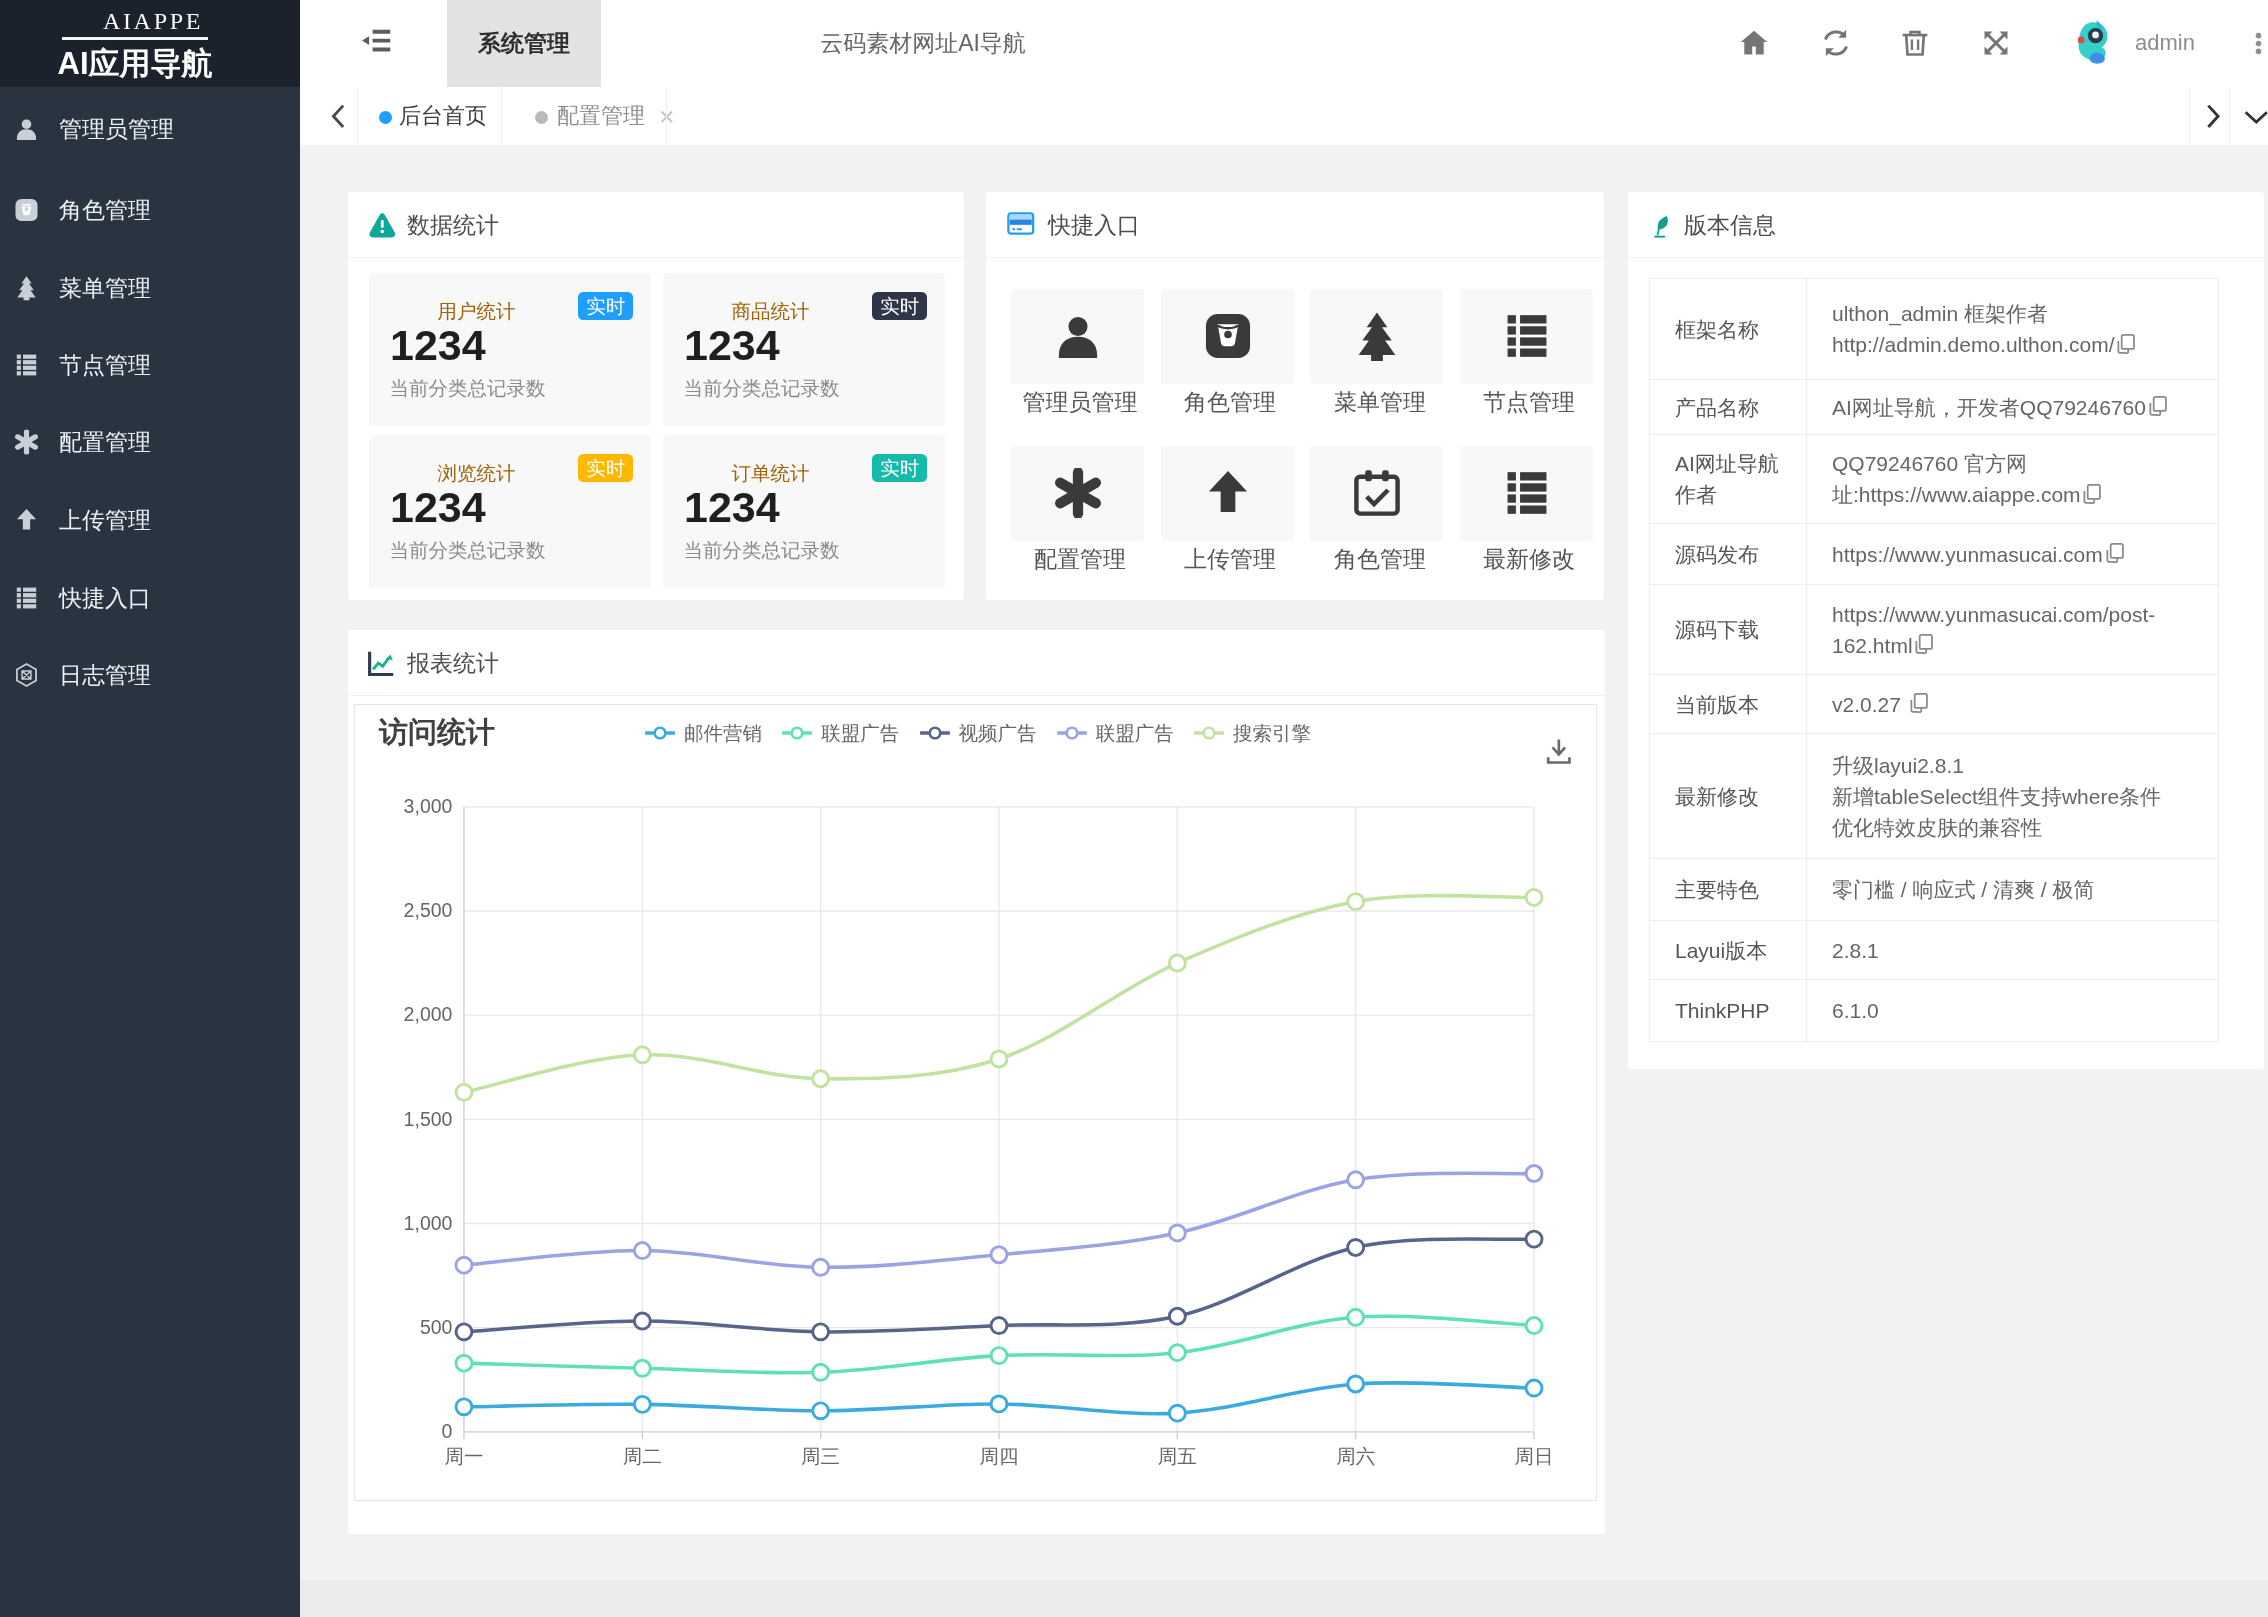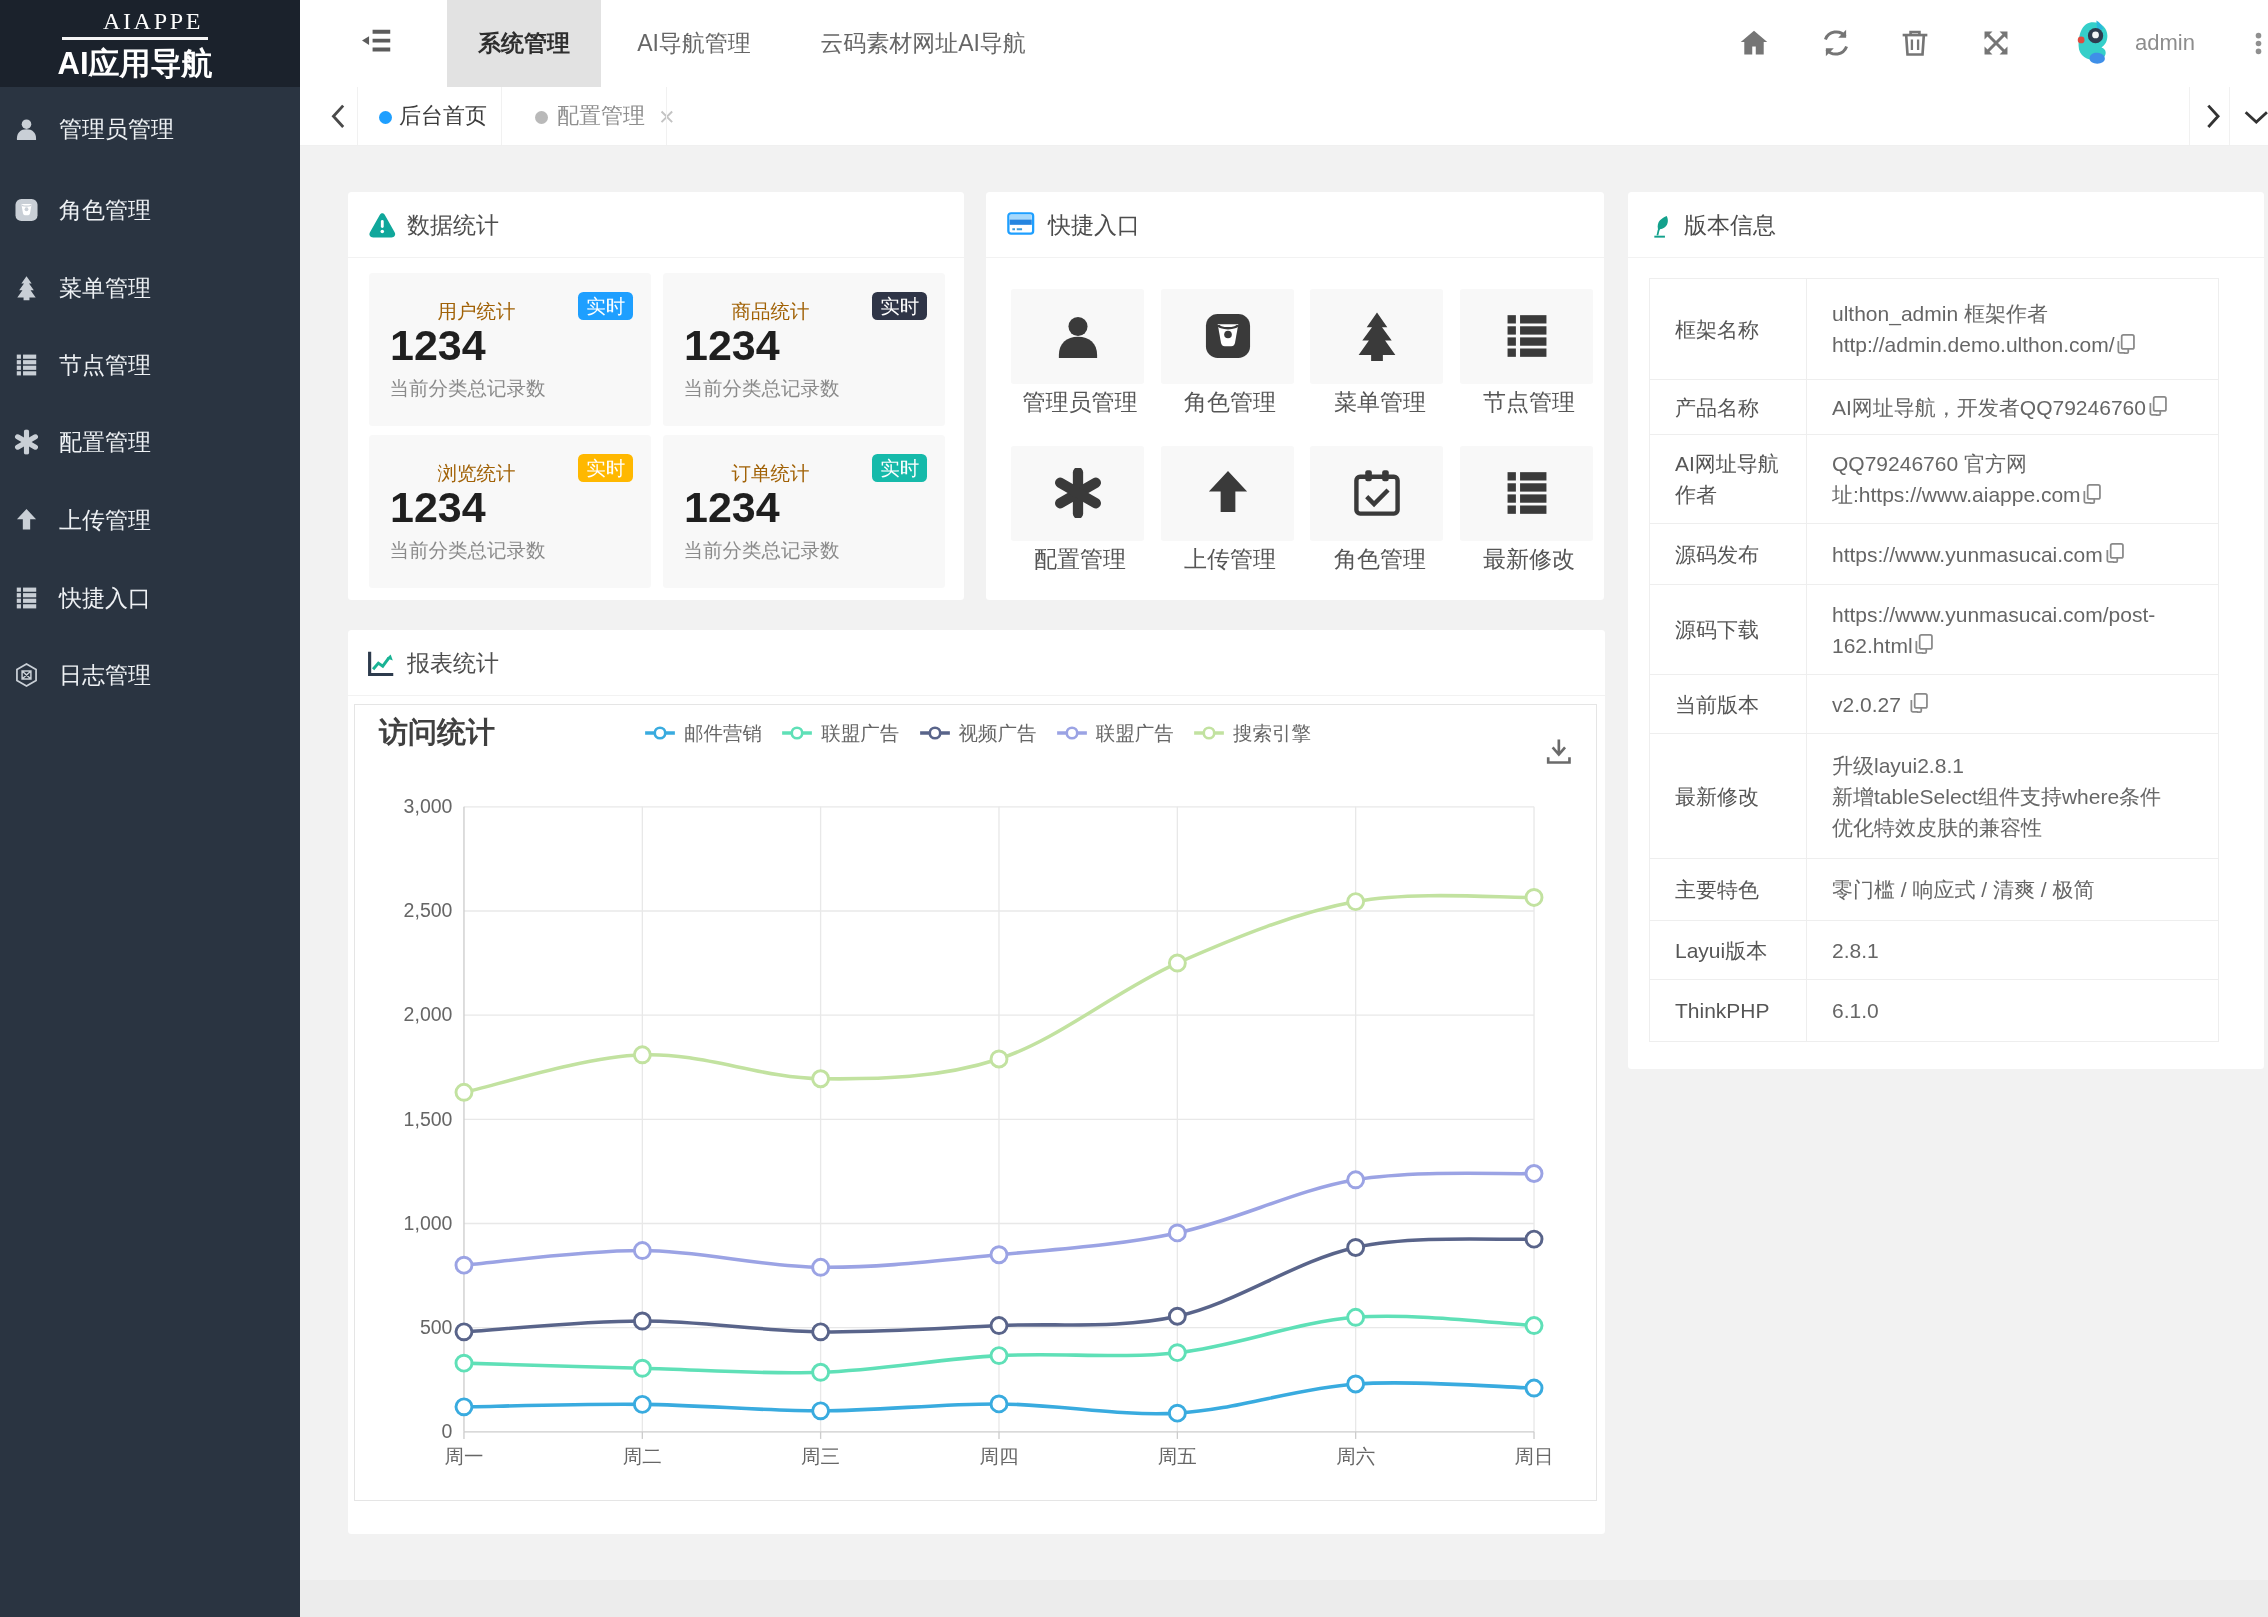--- a/index.html
+++ b/index.html
@@ -136,21 +136,20 @@
       <div class="mtx">日志管理</div>
     </div>
 </div>
 
 <div id="hd">
   <div class="burger"><svg width="30" height="25" viewBox="0 0 34 28" xmlns="http://www.w3.org/2000/svg">
         <path d="M12 3h20 M12 13h20 M12 23h20" stroke="#5c5c5c" stroke-width="4.4"></path>
         <path d="M8 8v10l-8-5z" fill="#5c5c5c"></path>
       </svg></div>
   <div class="nav-it nav-act" style="left:147px;width:154px;">系统管理</div>
-  <div class="nav-it" style="left:301px;width:186px;">AI导航管理</div>
   <div class="nav-it" style="left:488px;width:270px;">云码素材网址AI导航</div>
 
   <div class="hico" style="left:1439px;"><svg width="30" height="30" viewBox="0 0 34 34" xmlns="http://www.w3.org/2000/svg">
         <path d="M17 3L2 16h4v14h9v-9h4v9h9V16h4z" fill="#757575"></path>
       </svg></div>
   <div class="hico" style="left:1521px;"><svg width="30" height="30" viewBox="0 0 34 34" xmlns="http://www.w3.org/2000/svg">
         <path d="M27.5 9.5A13 13 0 0 0 5 13" fill="none" stroke="#757575" stroke-width="3.4"></path>
         <path d="M28.5 2v9h-9z" fill="#757575"></path>
         <path d="M6.5 24.5A13 13 0 0 0 29 21" fill="none" stroke="#757575" stroke-width="3.4"></path>
         <path d="M5.5 32v-9h9z" fill="#757575"></path>

